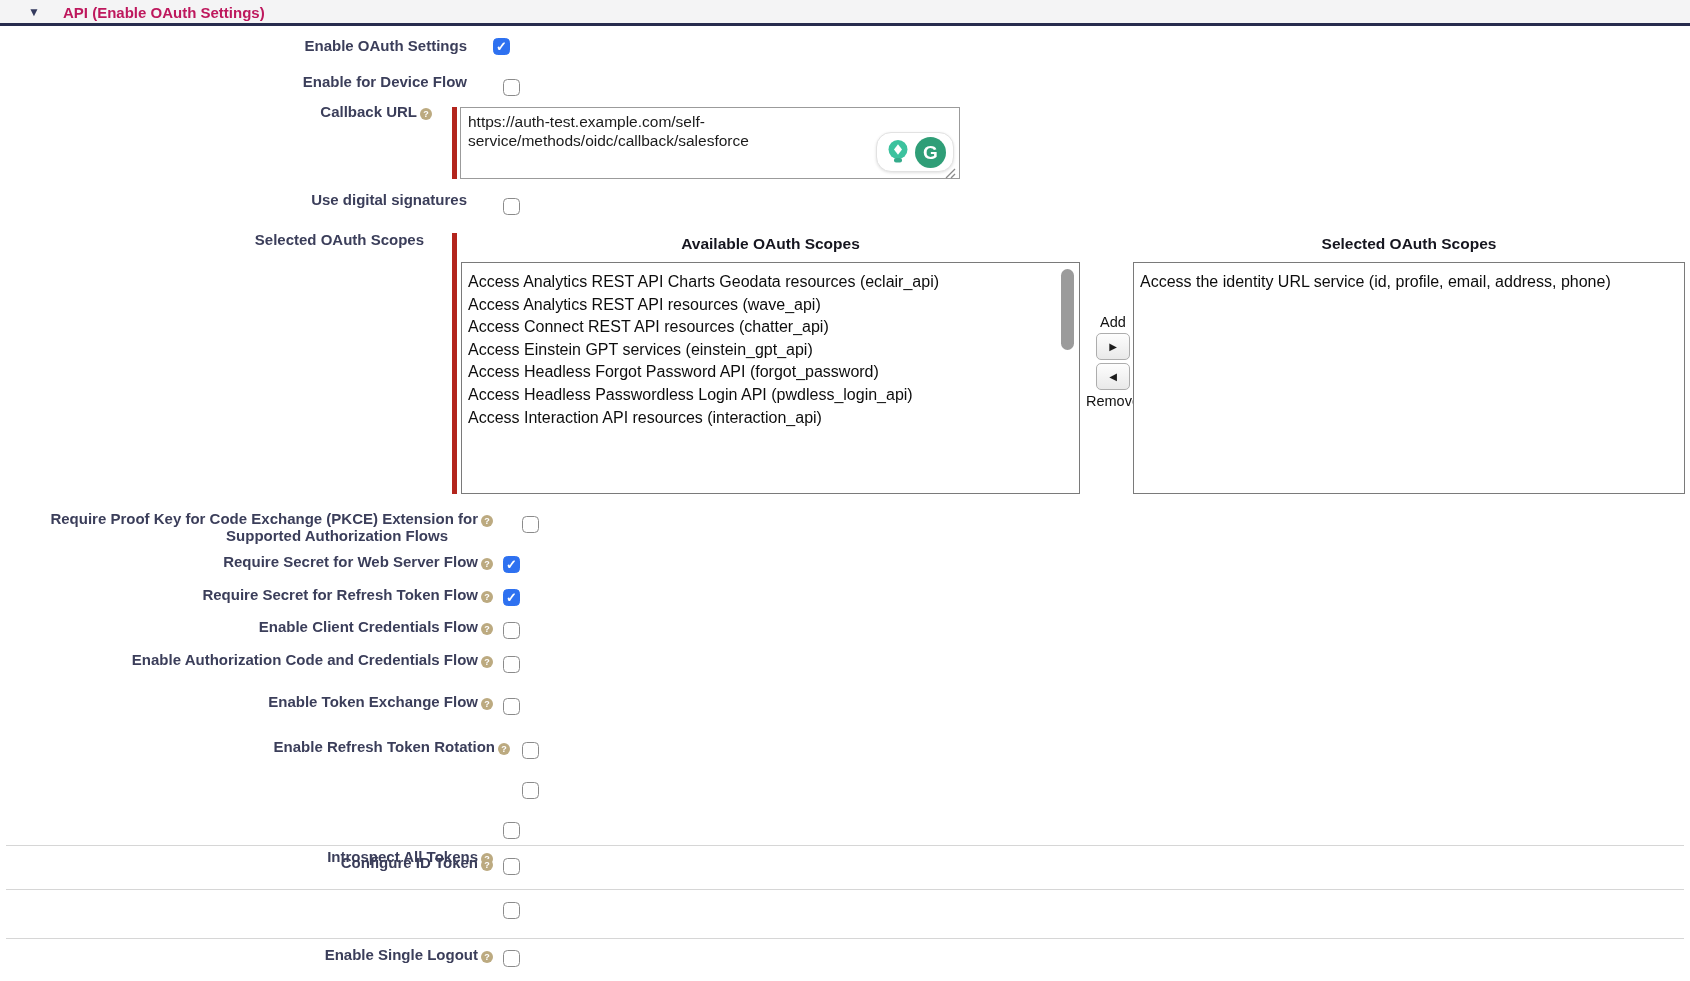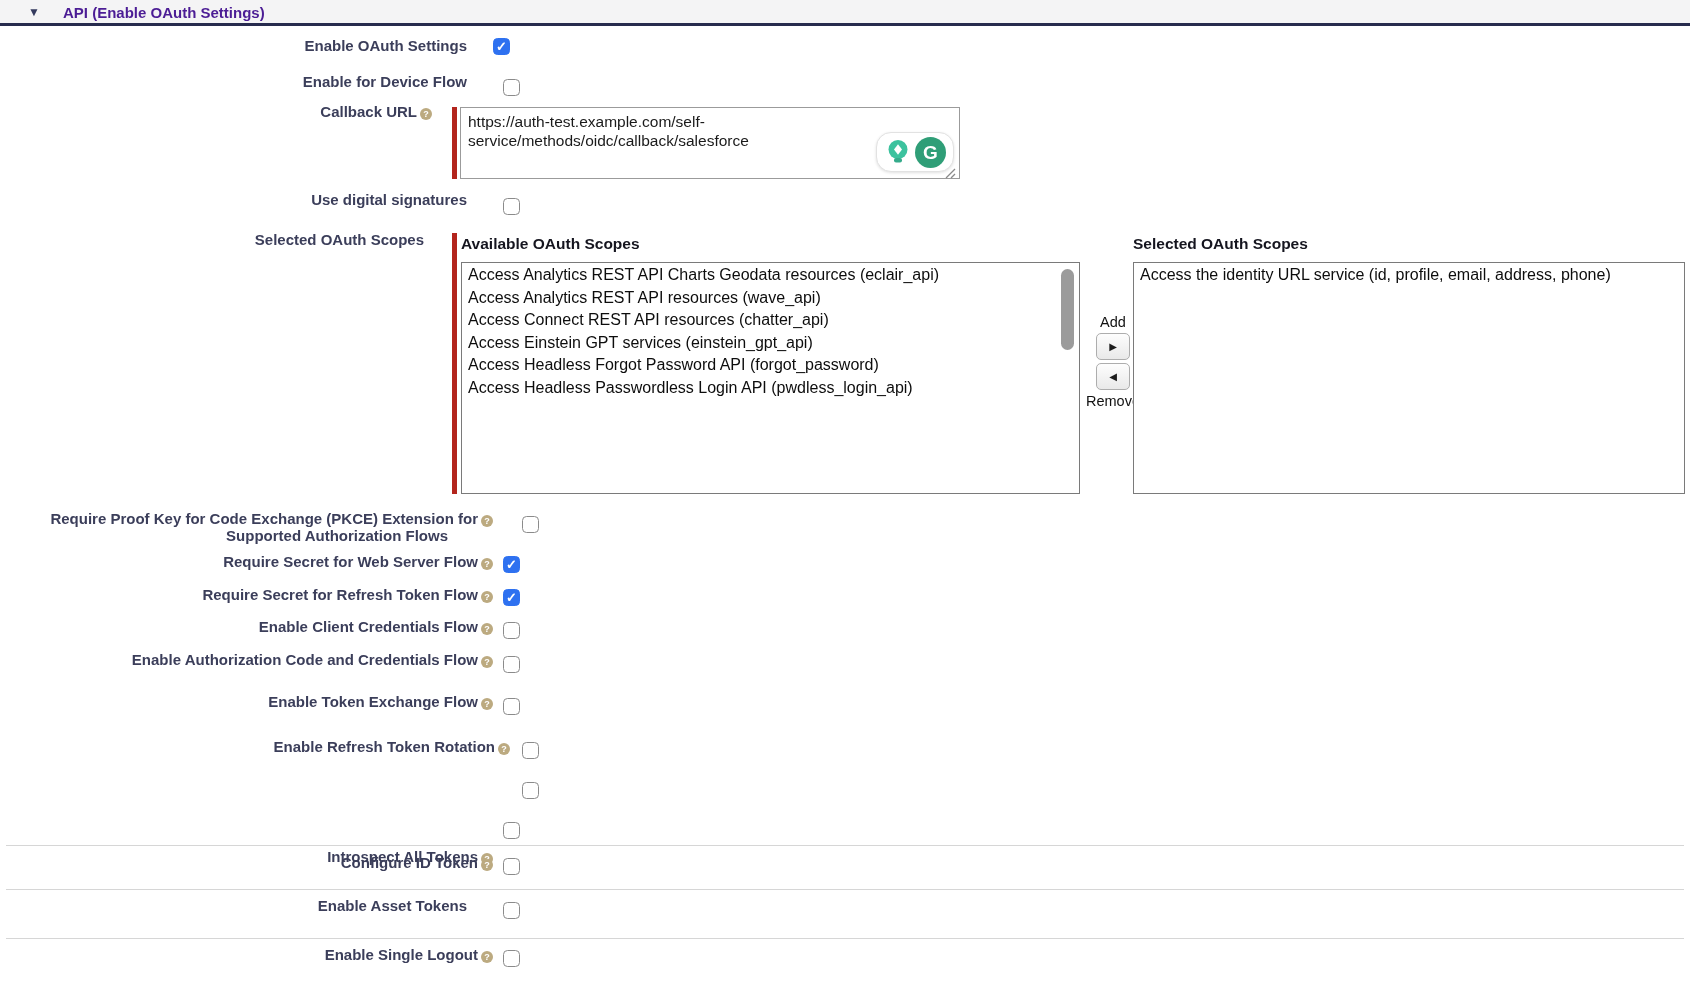--- a/index.html
+++ b/index.html
@@ -8,21 +8,21 @@
     --grammarly-green:#2f9e77; --bulb-teal:#3cc29e;
   }
   *{box-sizing:border-box;margin:0;padding:0}
   body{font-family:"Liberation Sans",sans-serif;background:#fff}
   .page{position:relative;width:1690px;height:981px;background:#fff;overflow:hidden}
 
   
   .sec-header{position:absolute;left:0;top:0;width:1690px;height:26px;
     background:var(--header-bg,#f4f4f5);border-bottom:3px solid var(--header-border,#272c4e)}
   .twisty{position:absolute;left:28px;top:4px;font-size:12px;color:#343a5e;cursor:pointer;line-height:16px}
-  .sec-title{position:absolute;left:63px;top:4px;font-size:15px;font-weight:bold;color:#4c1d95;white-space:nowrap}
+  .sec-title{position:absolute;left:63px;top:4px;font-size:15px;font-weight:bold;color:#be185d;white-space:nowrap}
 
   
   .lbl{position:absolute;left:0;text-align:right;font-size:15px;font-weight:bold;
     color:var(--label-navy,#3b3e5a);white-space:nowrap;line-height:17px}
   .info{display:inline-block;width:12px;height:12px;border-radius:50%;
     background:var(--info-tan,#bcaa80);color:#fff;font-size:9px;font-weight:bold;
     text-align:center;line-height:12px;margin-left:3px;vertical-align:0px;cursor:pointer}
   .info::after{content:"?"}
   .cb{position:absolute;width:17px;height:17px;border:1.5px solid #8b8b8b;border-radius:4.5px;
     background:#fff;cursor:pointer}
@@ -38,23 +38,23 @@
     padding:4px 7px;resize:none;overflow:hidden;line-height:19px}
   .ext-pill{position:absolute;left:876px;top:132px;width:78px;height:40px;background:#fff;
     border:1px solid #e2e2e2;border-radius:15px;box-shadow:0 1px 3px rgba(0,0,0,.12);
     display:flex;align-items:center;justify-content:center;gap:3px}
   .g-icon{width:31px;height:31px;border-radius:50%;background:var(--grammarly-green,#2f9e77);
     color:#fff;font-size:19px;font-weight:bold;text-align:center;line-height:31px;cursor:pointer}
   .bulb{width:28px;height:28px;position:relative;cursor:pointer}
   .resize-h{position:absolute;left:944px;top:165px;width:12px;height:11px;cursor:nwse-resize}
 
   
-  .list-header{position:absolute;top:235px;font-size:15.5px;font-weight:bold;color:#15151f}
+  .list-header{position:absolute;top:235px;text-align:center;font-size:15.5px;font-weight:bold;color:#15151f}
   .listbox{position:absolute;top:262px;height:232px;border:1px solid #7a7a7a;background:#fff;
-    overflow:hidden;padding-top:1px}
+    overflow:hidden;padding-top:8px}
   .opt{font-size:16px;color:#0d0d0d;line-height:22.6px;padding-left:6px;white-space:nowrap;cursor:default}
   .scrollthumb{position:absolute;left:1061px;top:269px;width:13px;height:81px;border-radius:7px;
     background:#9b9b9b;cursor:pointer}
   .mv-label{position:absolute;width:90px;text-align:center;font-size:14.5px;color:#111}
   .arrowbtn{position:absolute;width:34px;height:27px;border:1px solid #adadad;border-radius:5px;
     background:linear-gradient(#fdfdfd,#e9e9e9);font-size:10px;color:#1c1c1c;cursor:pointer;
     text-align:center;line-height:24px}
 
   .divider{position:absolute;left:6px;width:1678px;height:1px;background:#d6d6d6}
 </style>
@@ -101,20 +101,21 @@
   <div class="reqbar" style="left:452px;top:233px;height:261px"></div>
 
   <div class="list-header" style="left:461px;width:619px">Available OAuth Scopes</div>
   <div class="listbox" style="left:461px;width:619px">
     <div class="opt">Access Analytics REST API Charts Geodata resources (eclair_api)</div>
     <div class="opt">Access Analytics REST API resources (wave_api)</div>
     <div class="opt">Access Connect REST API resources (chatter_api)</div>
     <div class="opt">Access Einstein GPT services (einstein_gpt_api)</div>
     <div class="opt">Access Headless Forgot Password API (forgot_password)</div>
     <div class="opt">Access Headless Passwordless Login API (pwdless_login_api)</div>
+    <div class="opt">Access Interaction API resources (interaction_api)</div>
   </div>
   <div class="scrollthumb"></div>
 
   <div class="mv-label" style="left:1068px;top:314px">Add</div>
   <button class="arrowbtn" style="left:1096px;top:333px">▶</button>
   <button class="arrowbtn" style="left:1096px;top:363px">◀</button>
   <div class="mv-label" style="left:1068px;top:393px">Remove</div>
 
   <div class="list-header" style="left:1133px;width:552px">Selected OAuth Scopes</div>
   <div class="listbox" style="left:1133px;width:552px">
@@ -148,21 +149,20 @@
   <div class="lbl" style="top:848px;width:493px"><span>Introspect All Tokens</span><span class="info"></span></div>
   <span class="cb" style="left:503px;top:822px"></span>
 
   <div class="divider" style="top:845px"></div>
 
   <div class="lbl" style="top:854px;width:493px"><span>Configure ID Token</span><span class="info"></span></div>
   <span class="cb" style="left:503px;top:858px"></span>
 
   <div class="divider" style="top:889px"></div>
 
-  <div class="lbl" style="top:897px;width:467px"><span>Enable Asset Tokens</span></div>
   <span class="cb" style="left:503px;top:902px"></span>
 
   <div class="divider" style="top:938px"></div>
 
   <div class="lbl" style="top:946px;width:493px"><span>Enable Single Logout</span><span class="info"></span></div>
   <span class="cb" style="left:503px;top:950px"></span>
 
 </div>
 
 </body></html>

